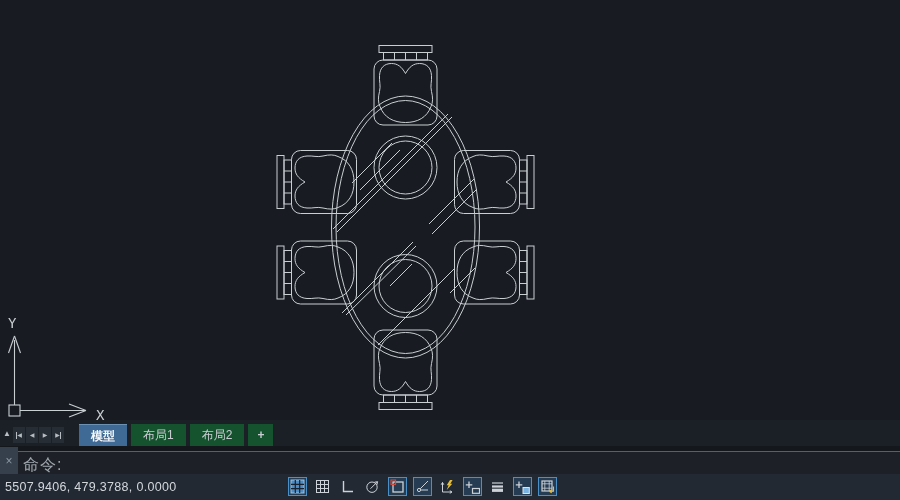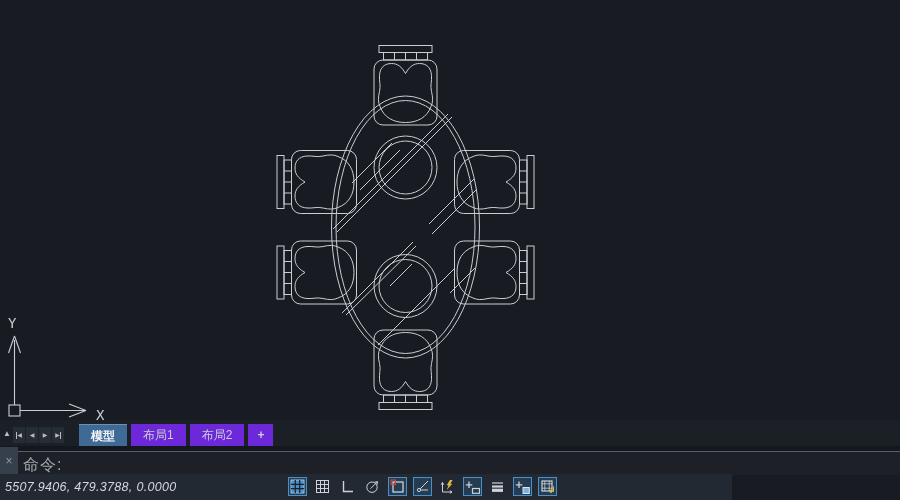--- a/index.html
+++ b/index.html
@@ -13,34 +13,34 @@
   #tabbar{position:absolute;left:0;top:420px;width:900px;height:26px;background:#1b2026;
           display:flex;align-items:flex-end;}
   #corner-tri{width:12px;height:20px;display:flex;align-items:center;justify-content:center;
           color:#b9bfc5;font-size:8px;margin:0 0 3px 1px;}
   .navbtn{width:12px;height:16px;background:#272d35;margin:0 1px 3px 0;display:flex;
           align-items:center;justify-content:center;color:#b6bcc2;font-size:6px;cursor:pointer;}
   .navbtn .bar{width:1px;height:7px;background:#b6bcc2;}
   .navbtn span{line-height:1;}
   #tabs{display:flex;margin-left:14px;height:22px;}
   .tab{height:22px;padding:0 12px;margin-right:4px;display:flex;align-items:center;
-       justify-content:center;font-size:12px;color:#c9ced3;background:#6d28d9;cursor:pointer;
+       justify-content:center;font-size:12px;color:#c9ced3;background:#14532d;cursor:pointer;
        white-space:nowrap;}
   .tab.active{background:#406a96;border-top:1px solid #6b91b5;color:#f4f7f9;font-weight:bold;}
   .tab.plus{padding:0 9px;font-weight:bold;}
   
   #cmdstrip{position:absolute;left:0;top:446px;width:900px;height:5px;background:#14171c;}
   #cmdrow{position:absolute;left:0;top:451px;width:900px;height:23px;background:#1d2127;
           border-top:1px solid #596069;}
   #cmdclose{position:absolute;left:0;top:-5px;width:18px;height:27px;background:#36404d;
           color:#8b97a3;font-size:12px;display:flex;align-items:center;justify-content:center;
           cursor:pointer;}
   #cmdprompt{position:absolute;left:23px;top:3px;font-size:16px;color:#a0a7ae;letter-spacing:1px;}
   
-  #statusbar{position:absolute;left:0;top:474px;width:732px;height:26px;background:#232933;font-style:italic;}
+  #statusbar{position:absolute;left:0;top:474px;width:900px;height:26px;background:#232933;}
   #coords{position:absolute;left:5px;top:6px;font-size:12.5px;color:#d2d7db;letter-spacing:.3px;}
   #staticons{position:absolute;left:288px;top:3px;display:flex;gap:6px;}
   .sicon{width:19px;height:19px;display:flex;align-items:center;justify-content:center;
          box-sizing:border-box;cursor:pointer;}
   .sicon.on{border:1px solid #4a90c8;background:rgba(46,92,134,.38);}
 </style>
 </head>
 <body>
 <div id="root">
 

